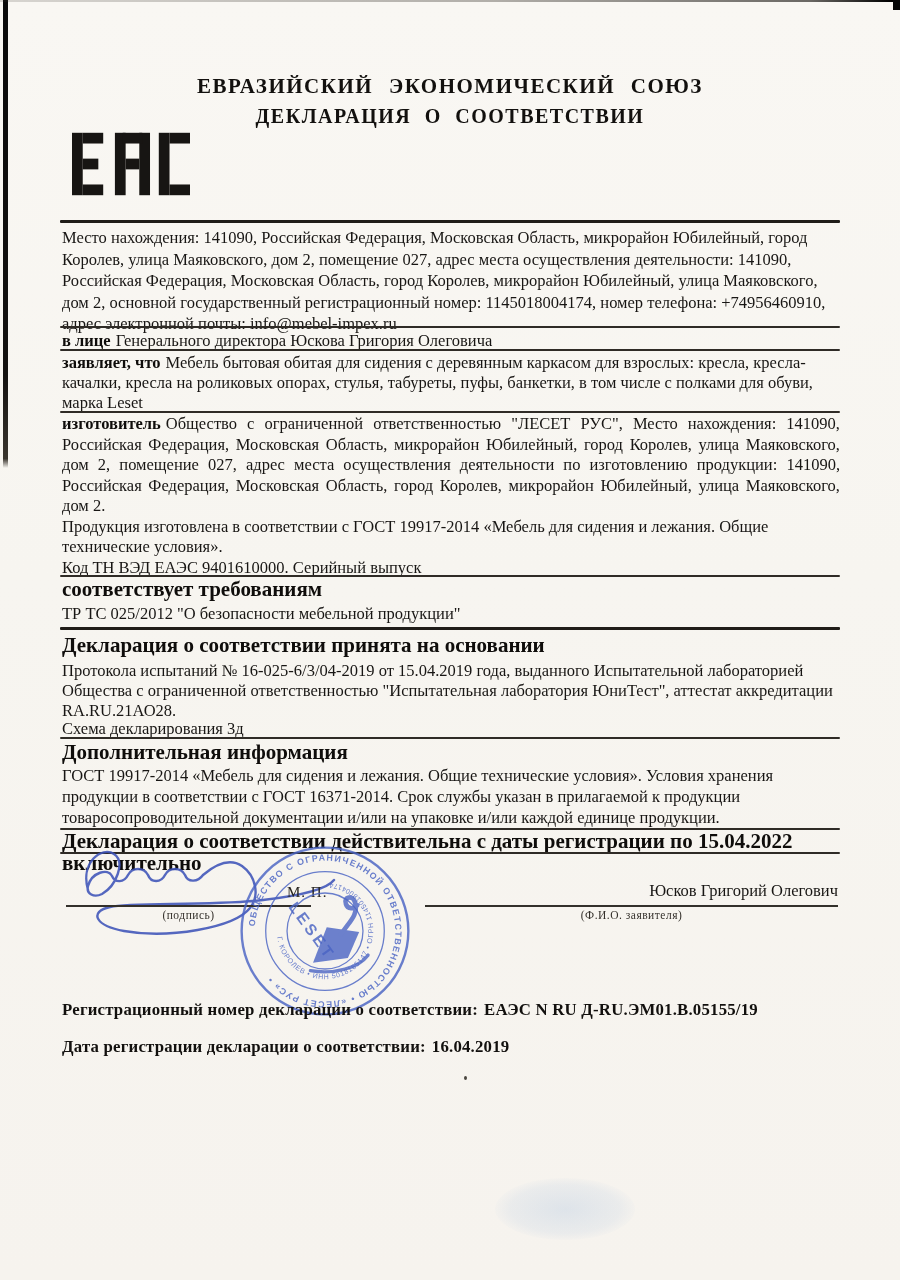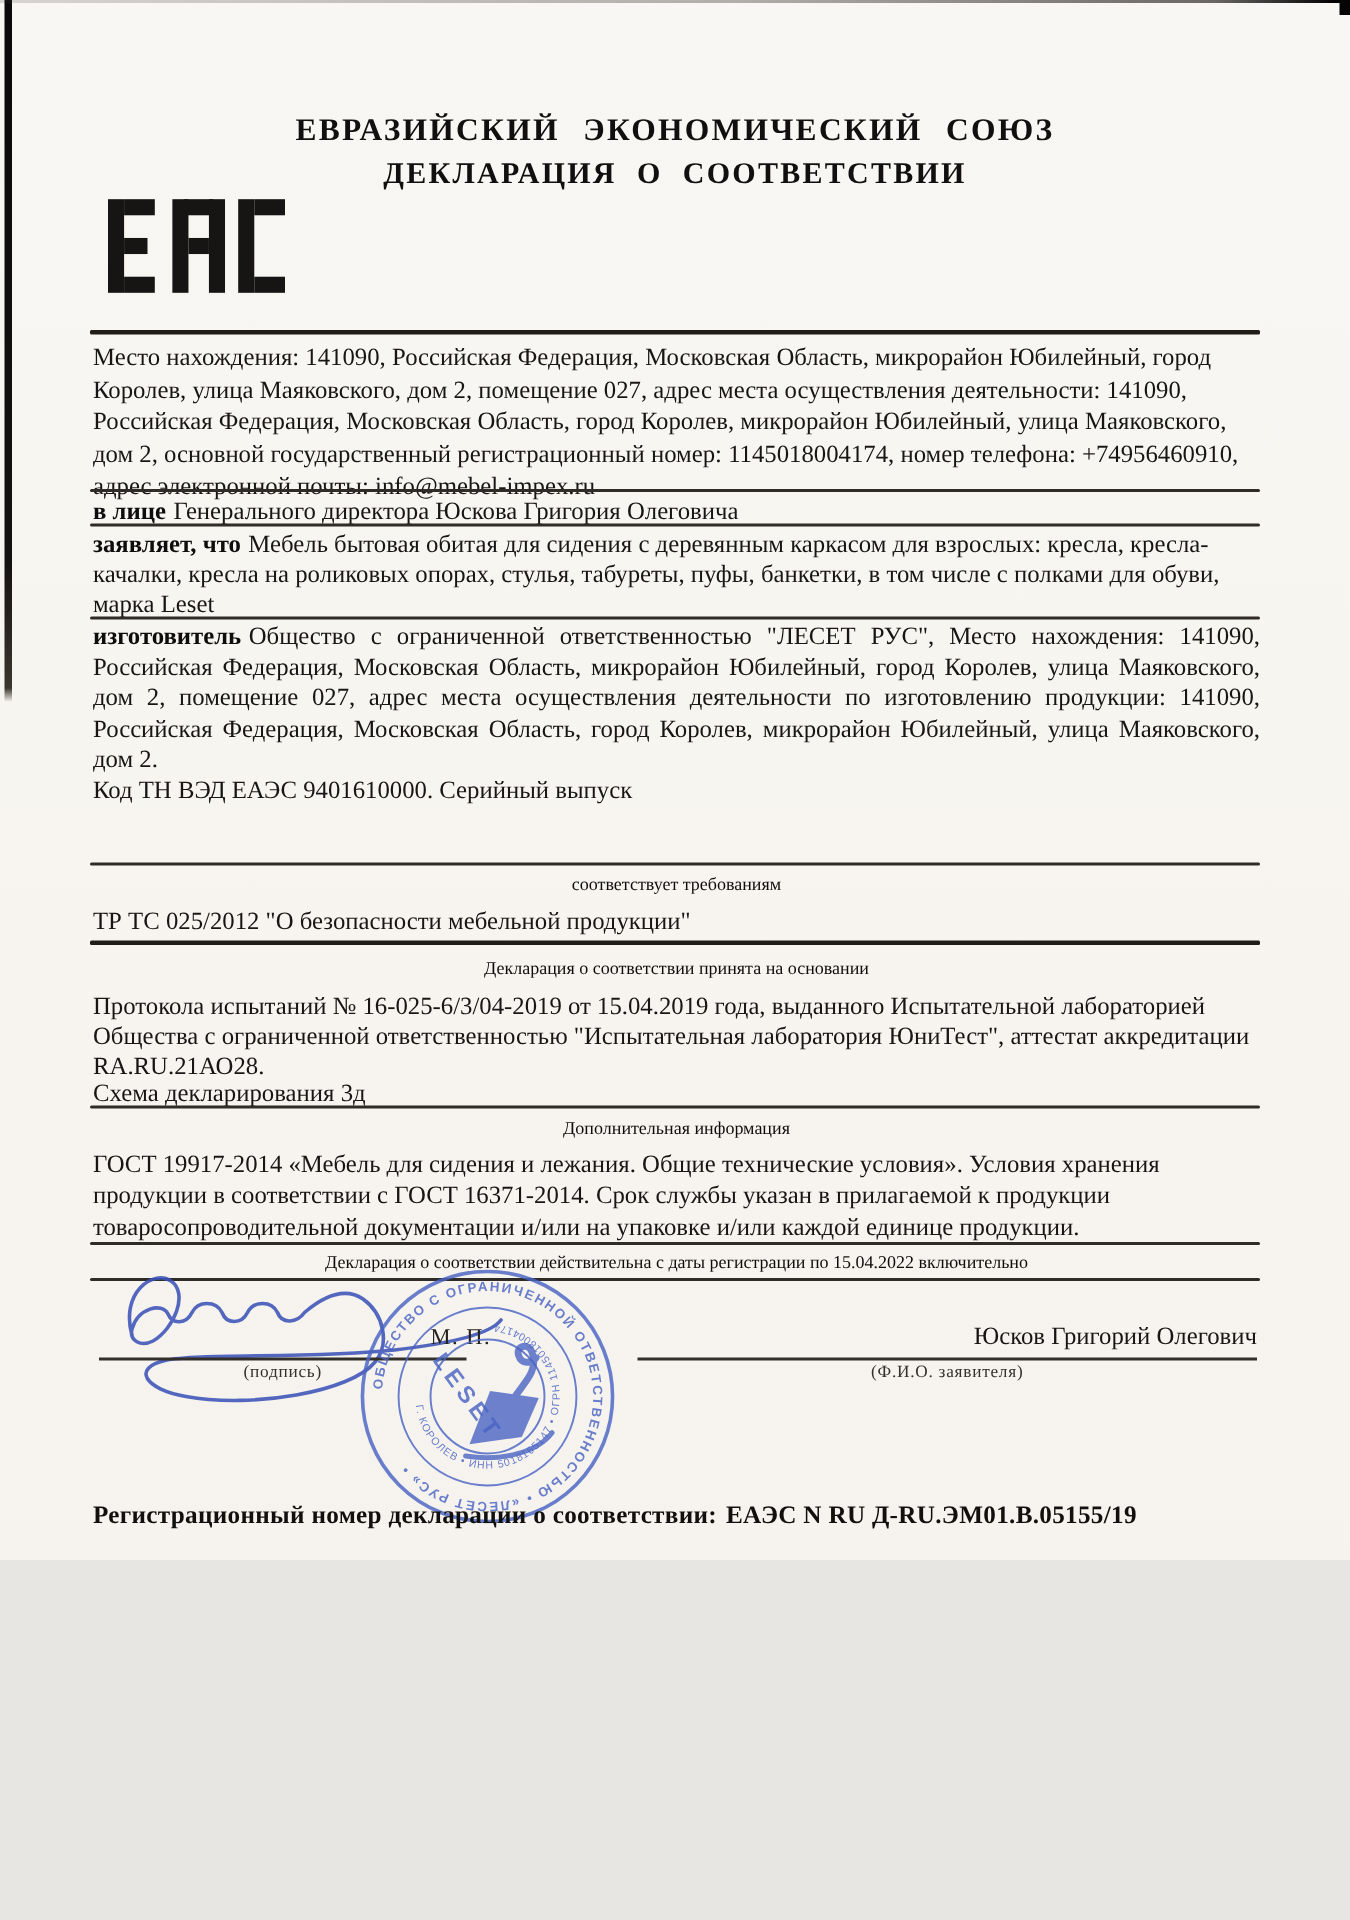--- a/index.html
+++ b/index.html
@@ -1,32 +1,32 @@
 <!DOCTYPE html>
 <html><head>
 <meta charset="utf-8">
 <style>
   html,body{margin:0;padding:0;background:#e8e6e2;}
   .page{
-    position:relative;width:900px;height:1040px;margin:0 auto;overflow:hidden;
+    position:relative;width:900px;height:1280px;margin:0 auto;overflow:hidden;
     background:linear-gradient(180deg,#f9f7f3 0%,#f7f5f0 45%,#f6f3ee 100%);
     font-family:"Liberation Serif","DejaVu Serif",serif;
     color:#181614;
   }
   .abs{position:absolute;}
   .titles{left:0;right:0;top:74px;text-align:center;font-weight:bold;color:#12100e;}
   .title-l1{font-size:21px;letter-spacing:1.5px;word-spacing:9px;}
   .title-l2{font-size:20px;letter-spacing:1.5px;word-spacing:7px;margin-top:6px;}
   .content-line{left:62px;width:778px;font-size:16.5px;line-height:21.5px;}
   .para{text-align:left;}
   .para.justify{text-align:justify;-moz-text-align-last:left;text-align-last:left;}
   .lbl{font-weight:bold;color:#0f0d0b;margin-right:5px;}
   .hr{left:60px;width:780px;background:#2f2b26;height:2px;border-radius:1px;}
   .hr.thick{height:3px;background:#201d19;}
-  .heading{font-weight:normal;color:#0f0d0b;font-size:12px;text-align:center;}
+  .heading{font-weight:bold;color:#0f0d0b;font-size:21px;}
   .sig-line{background:#33302b;height:2px;}
   .caption{font-size:11.5px;color:#34302b;text-align:center;letter-spacing:.5px;}
   .mp{font-size:15px;color:#26231f;letter-spacing:1px;}
   .name-line{font-size:16.5px;text-align:right;}
   .footer-line{font-weight:bold;font-size:16.8px;color:#12100e;letter-spacing:.2px;}
   .footer-line .val{margin-left:6px;}
   
   .scan-strip-left{left:3px;top:0;width:5px;height:468px;background:linear-gradient(180deg,#0a0a0a 0%,#141210 80%,#3a352e 98%,rgba(58,53,46,0) 100%);}
   .scan-line-top{left:0;top:0;width:900px;height:2px;background:linear-gradient(90deg,rgba(60,55,48,.18),rgba(60,55,48,.38) 55%,rgba(30,27,23,.65) 90%,#000 99%);}
   .scan-corner{right:0;top:0;width:7px;height:10px;background:#050505;}
@@ -80,20 +80,21 @@
 
   <div class="abs content-line para" style="top:353px;line-height:20px;">
     <span class="lbl">заявляет, что</span><span>Мебель бытовая обитая для сидения с деревянным каркасом для взрослых: кресла, кресла-качалки, кресла на роликовых опорах, стулья, табуреты, пуфы, банкетки, в том числе с полками для обуви, марка Leset</span>
   </div>
   <div class="abs hr" style="top:411px;"></div>
 
   <div class="abs content-line" style="top:414px;line-height:20.5px;">
     <div class="para justify">
       <span class="lbl">изготовитель</span><span>Общество с ограниченной ответственностью "ЛЕСЕТ РУС", Место нахождения: 141090, Российская Федерация, Московская Область, микрорайон Юбилейный, город Королев, улица Маяковского, дом 2, помещение 027, адрес места осуществления деятельности по изготовлению продукции: 141090, Российская Федерация, Московская Область, город Королев, микрорайон Юбилейный, улица Маяковского, дом 2.</span>
     </div>
+    <div class="para">Продукция изготовлена в соответствии с ГОСТ 19917-2014 «Мебель для сидения и лежания. Общие технические условия».</div>
     <div class="para">Код ТН ВЭД ЕАЭС 9401610000. Серийный выпуск</div>
   </div>
   <div class="abs hr" style="top:575px;height:1.5px;"></div>
 
   <div class="abs content-line heading" style="top:579px;">соответствует требованиям</div>
   <div class="abs content-line" style="top:603px;">ТР ТС 025/2012 "О безопасности мебельной продукции"</div>
   <div class="abs hr thick" style="top:627px;"></div>
 
   <div class="abs content-line heading" style="top:635px;">Декларация о соответствии принята на основании</div>
   <div class="abs content-line para" style="top:661px;line-height:20px;">Протокола испытаний № 16-025-6/3/04-2019 от 15.04.2019 года, выданного Испытательной лабораторией Общества с ограниченной ответственностью "Испытательная лаборатория ЮниТест", аттестат аккредитации RA.RU.21АО28.</div>

